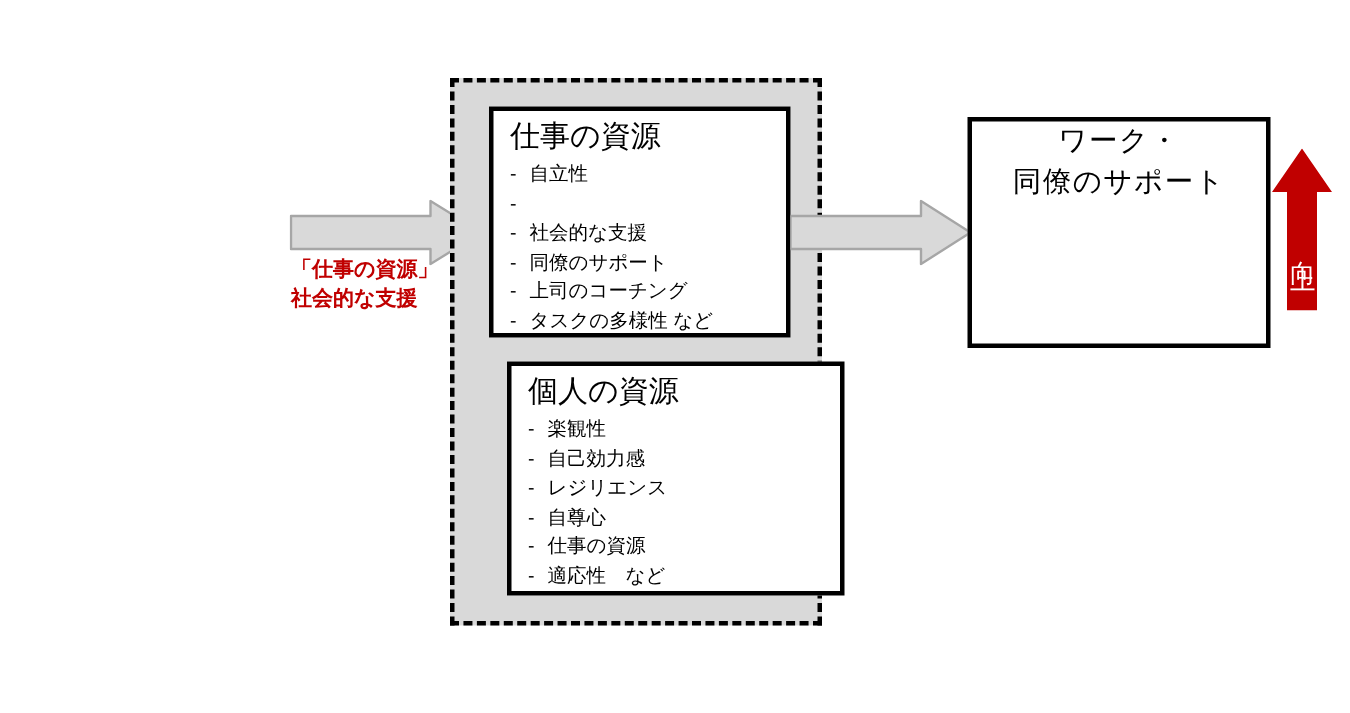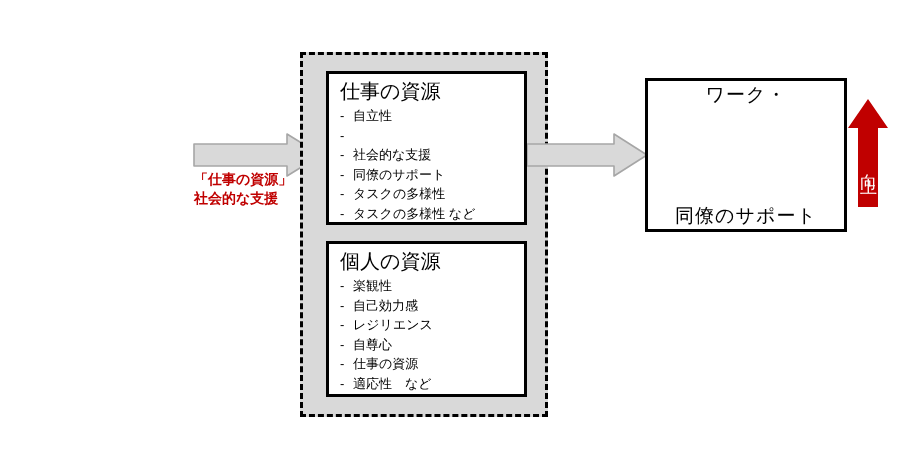--- a/index.html
+++ b/index.html
@@ -56,21 +56,21 @@
   }
 
   
   .inner-box {
     box-sizing: border-box;
     background: #ffffff;
     border: 3px solid #000;
     padding: 5px 4px 0 11px;
   }
   .job-resources-box { left: 326px; top: 71px; width: 201px; height: 154px; }
-  .personal-resources-box { left: 326px; top: 241px; width: 201px; height: 156px; }
+  .personal-resources-box { left: 338px; top: 241px; width: 225px; height: 156px; }
   .inner-title {
     font-size: 20px;
     line-height: 25px;
     margin-bottom: 2px;
     color: #000;
     white-space: nowrap;
   }
   .li {
     display: flex;
     font-size: 13px;
@@ -86,21 +86,21 @@
   
   .outcome-box {
     left: 645px; top: 78px;
     width: 202px; height: 154px;
     box-sizing: border-box;
     background: #ffffff;
     border: 3px solid #000;
     display: flex;
     flex-direction: column;
     align-items: center;
-    justify-content: space-between;
+    justify-content: flex-start;
     text-align: center;
   }
   .outcome-box .line {
     font-size: 19px;
     line-height: 27px;
     letter-spacing: 1px;
     color: #000;
   }
 
   
@@ -149,21 +149,21 @@
     <div class="li">
       <span class="bullet">-</span>
       <span>社会的な支援</span>
     </div>
     <div class="li">
       <span class="bullet">-</span>
       <span>同僚のサポート</span>
     </div>
     <div class="li">
       <span class="bullet">-</span>
-      <span>タスクの多様性</span>
+      <span>上司のコーチング</span>
     </div>
     <div class="li">
       <span class="bullet">-</span>
       <span>タスクの多様性 など</span>
     </div>
   </div>
 
   <div class="abs inner-box personal-resources-box">
     <div class="inner-title">個人の資源</div>
     <div class="li">

